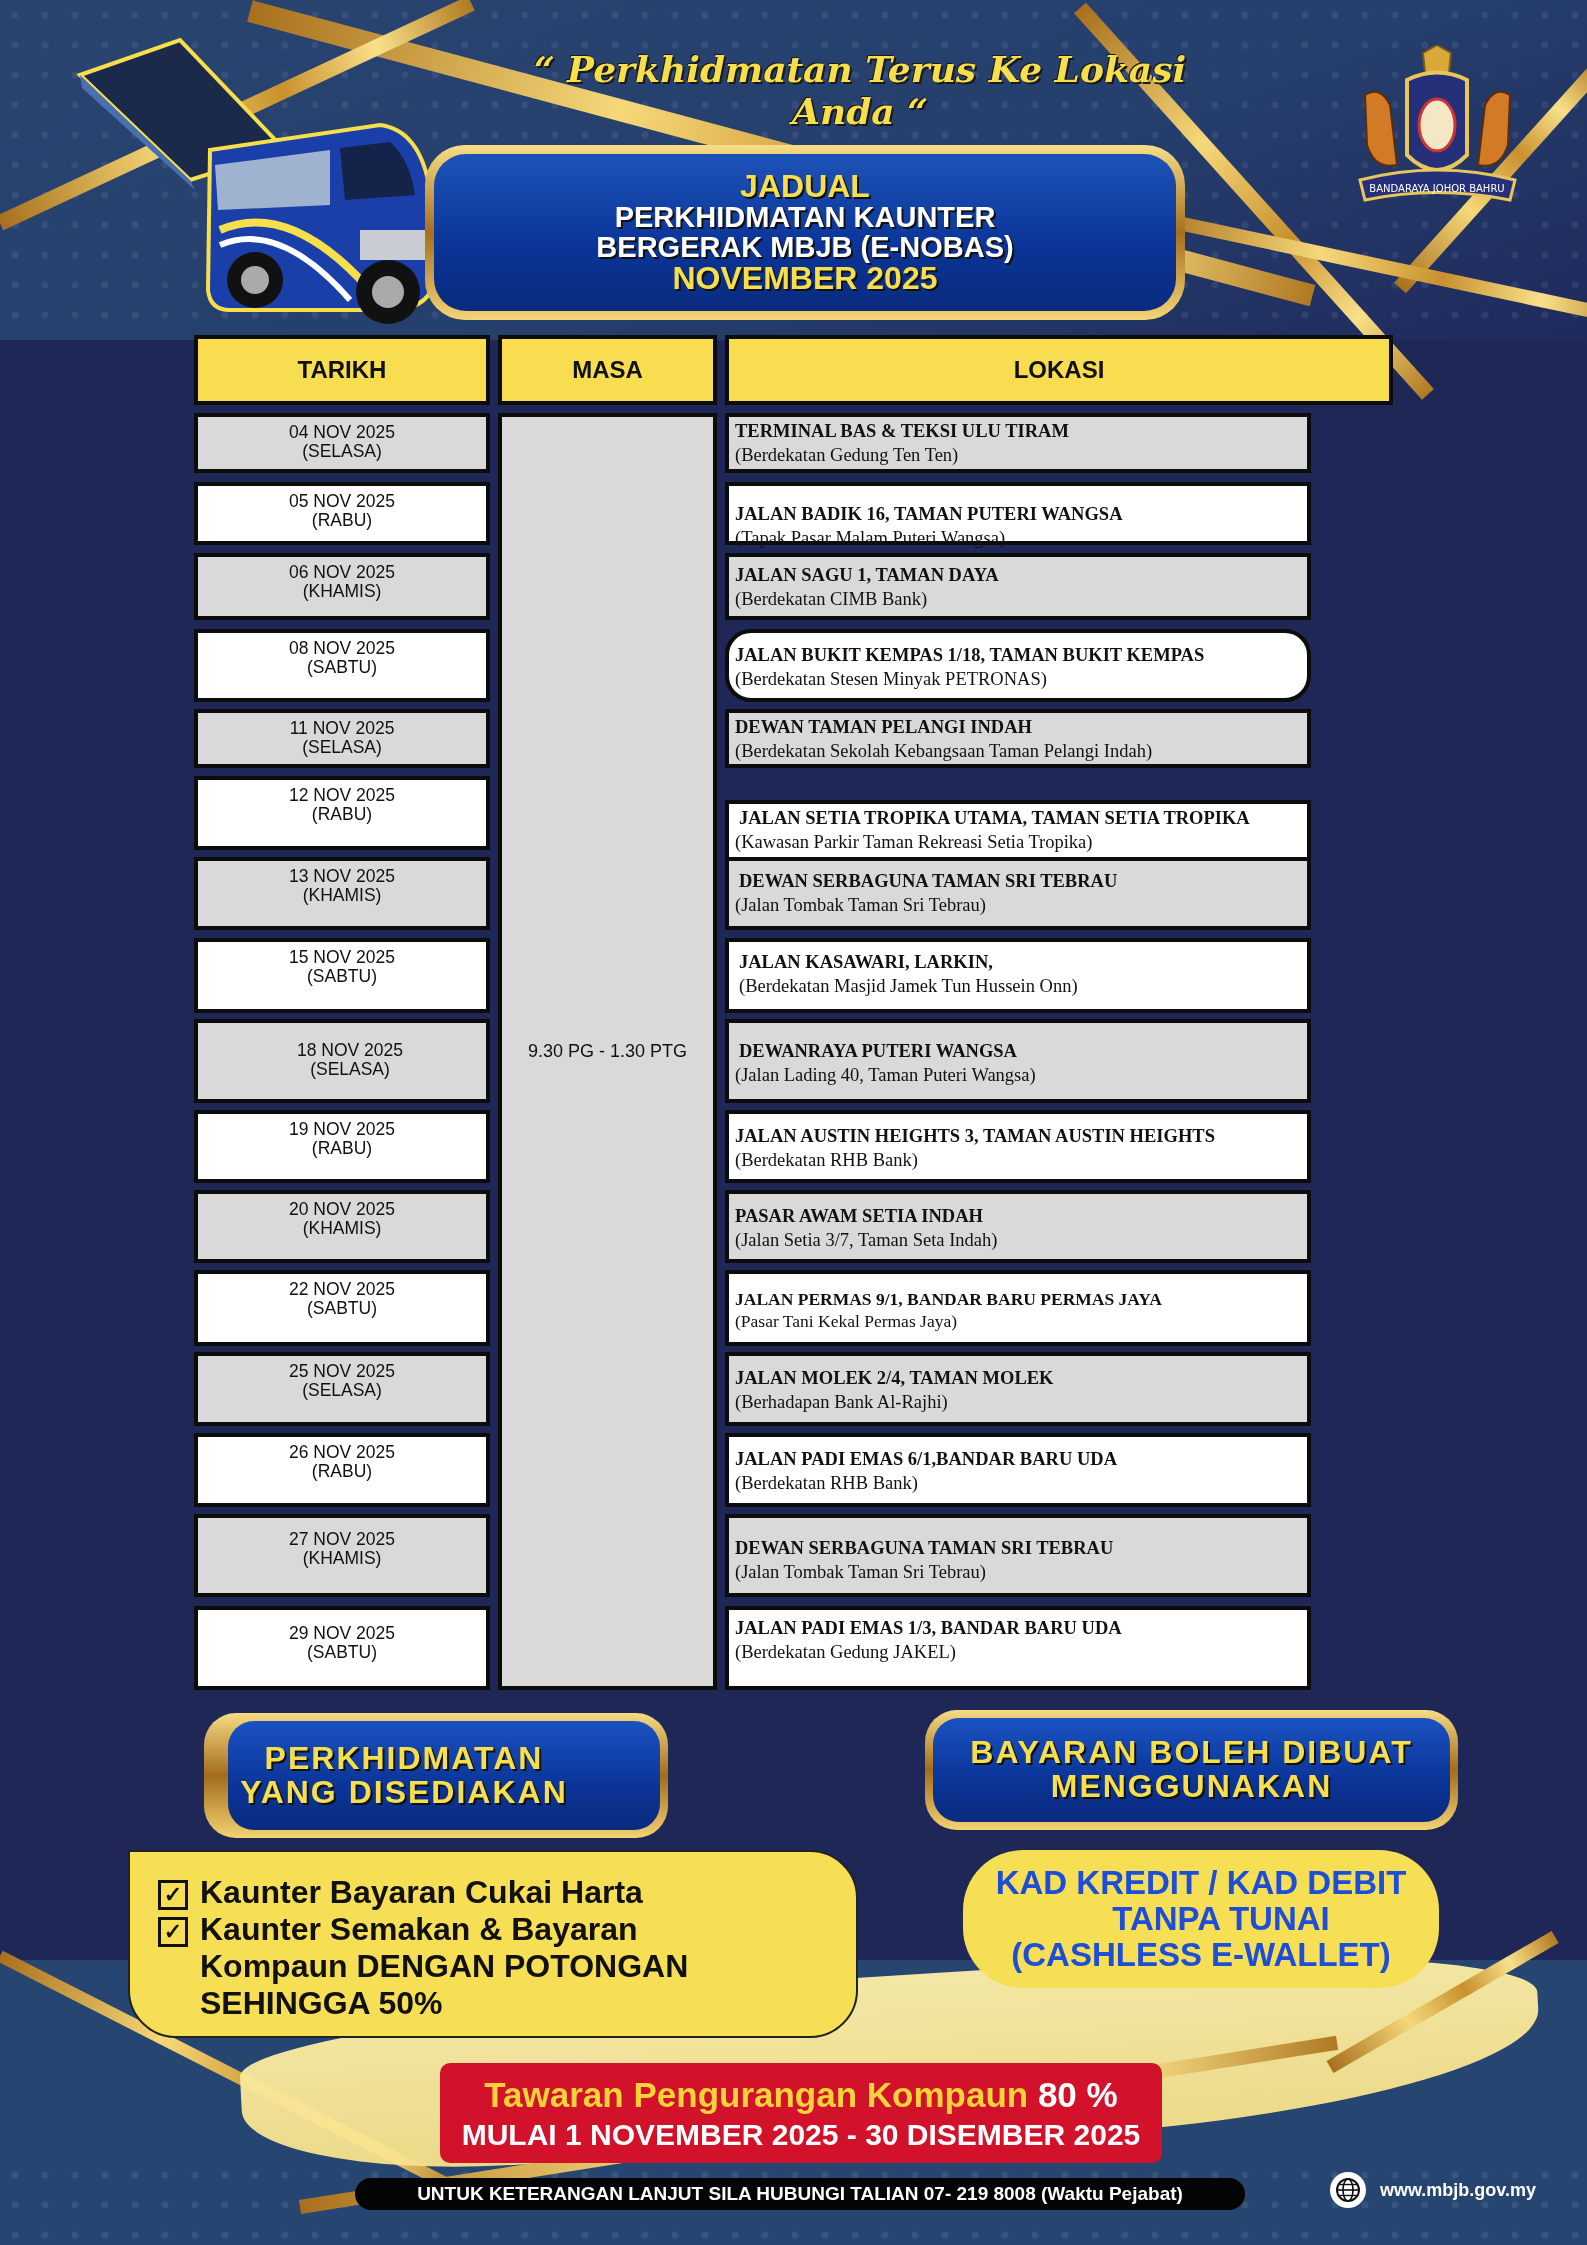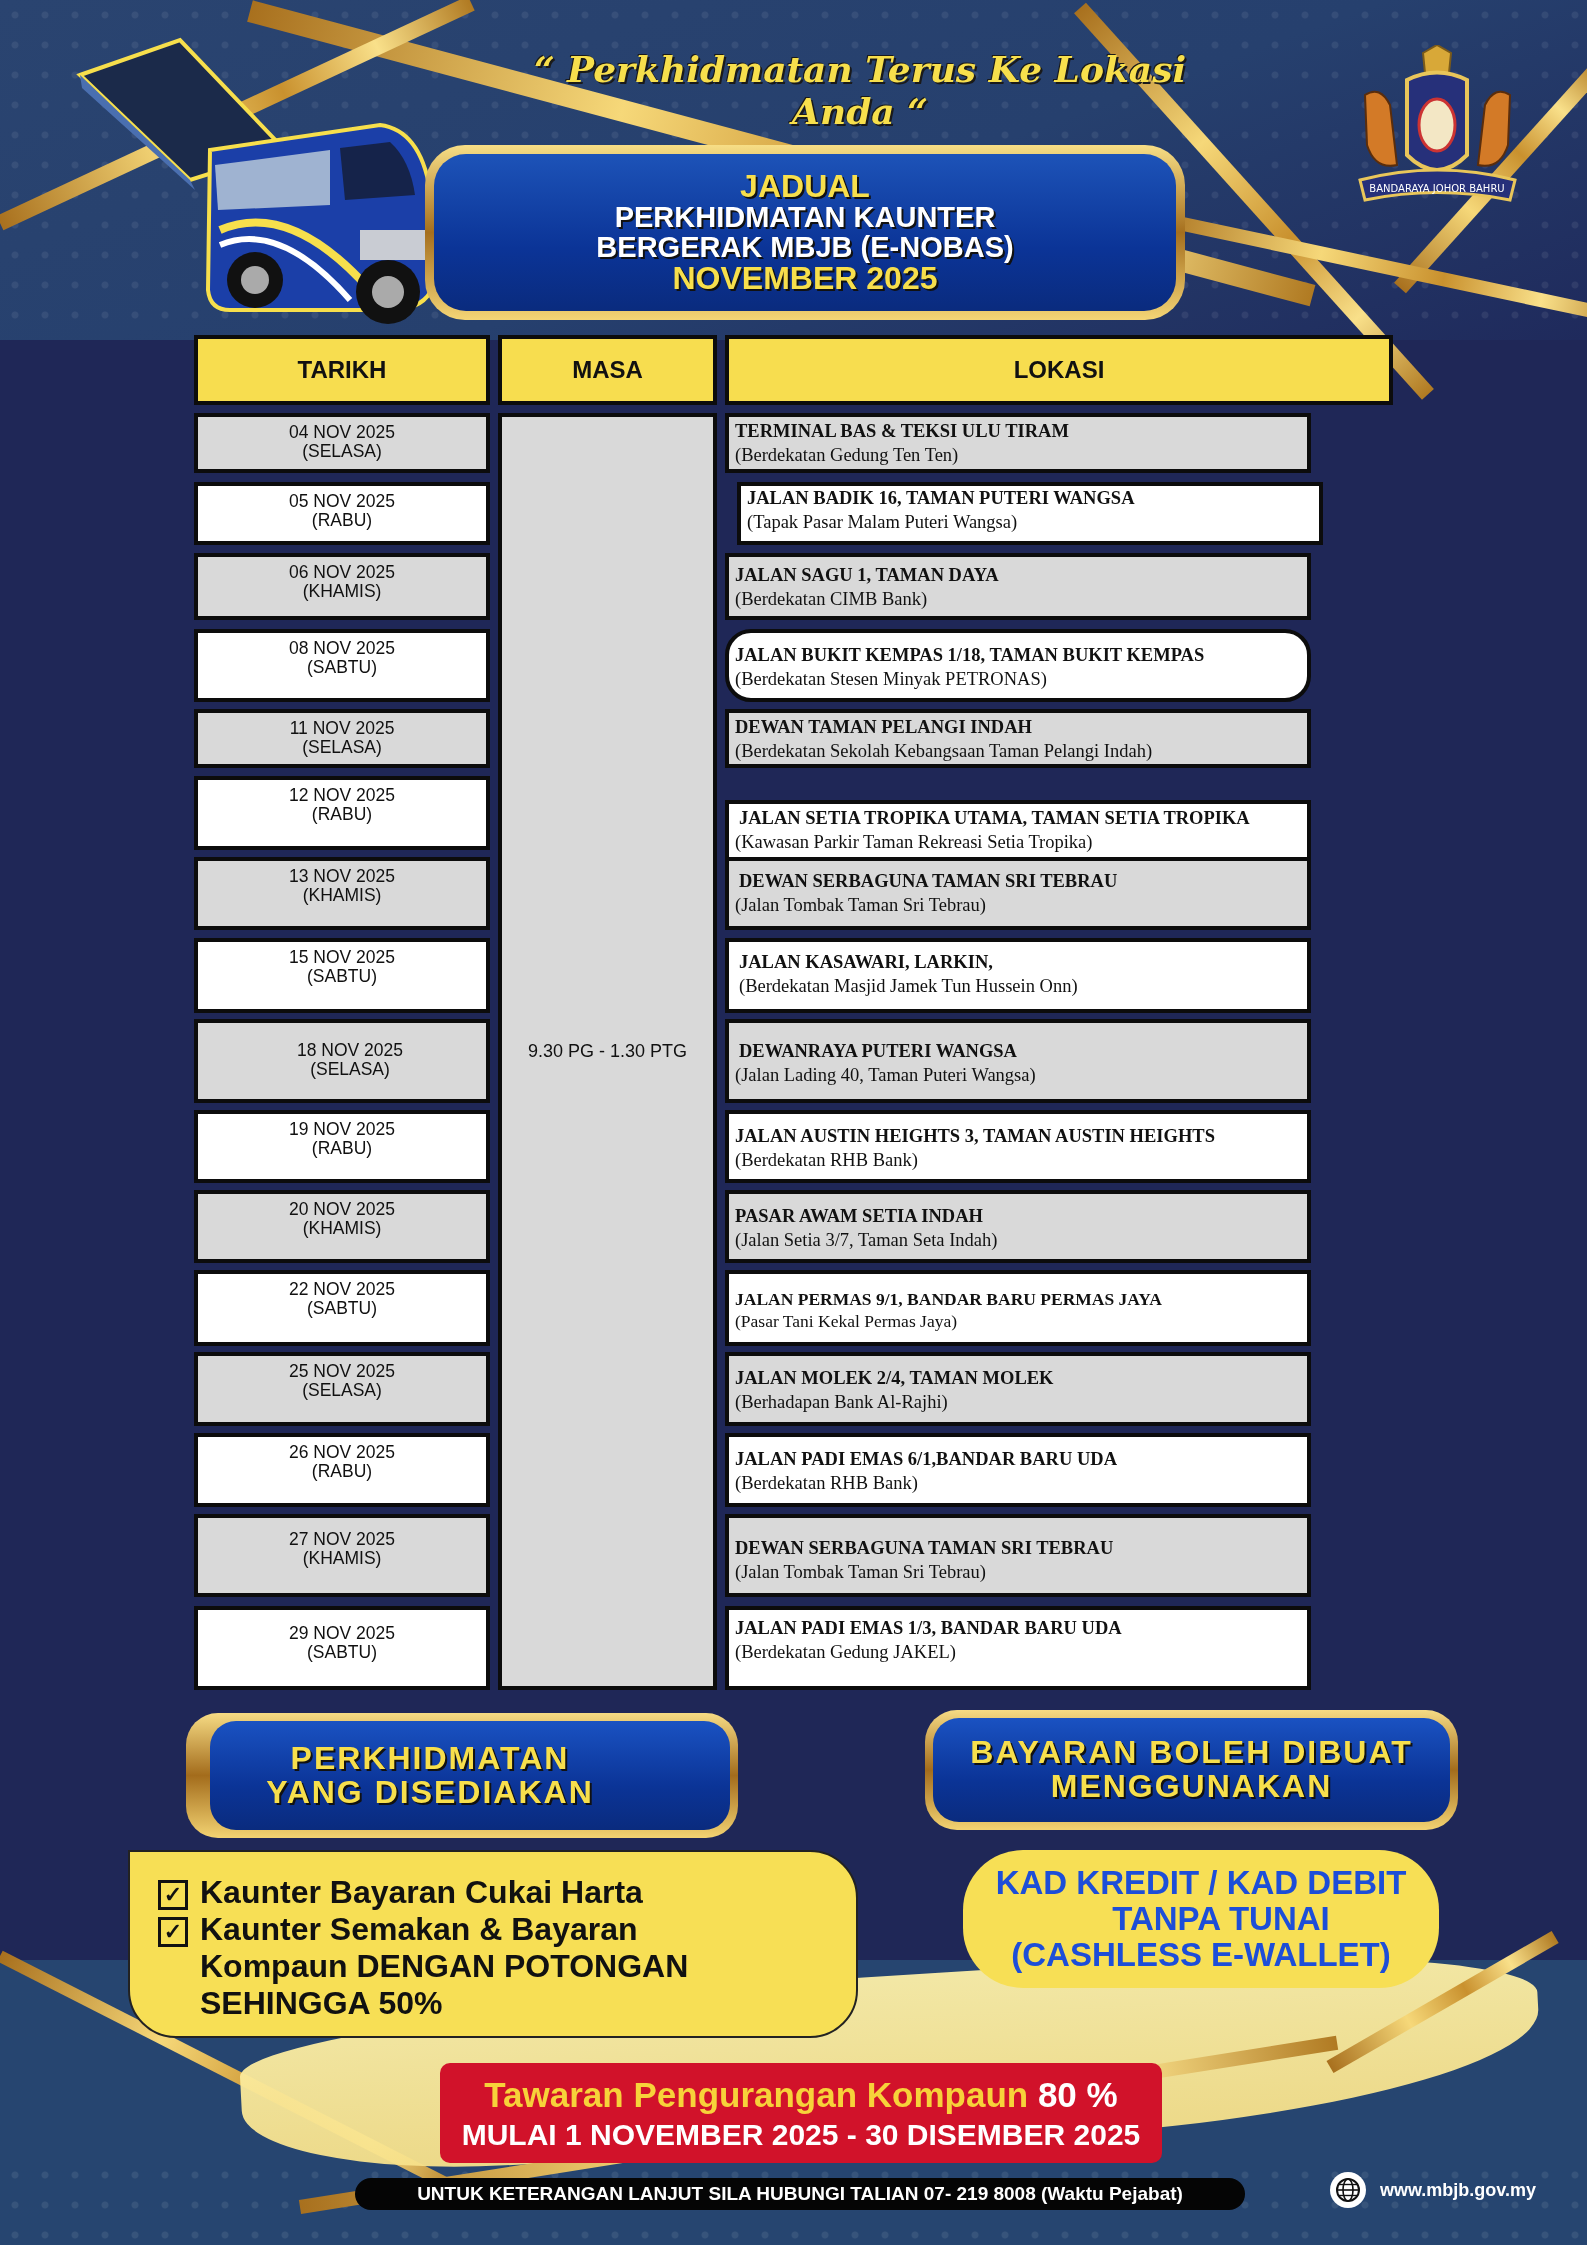--- a/index.html
+++ b/index.html
@@ -226,21 +226,21 @@
 </div>
 <div class="cell loc-cell gray" style="top:413px;height:60px;">
   <span class="loc-name">TERMINAL BAS &amp; TEKSI ULU TIRAM</span>
   <span class="loc-note">(Berdekatan Gedung Ten Ten)</span>
 </div>
 
 <div class="cell date-cell white" style="top:482px;height:63px;">
   <div>05 NOV 2025</div>
   <div>(RABU)</div>
 </div>
-<div class="cell loc-cell white" style="top:482px;height:63px;padding-top:0;margin-left:12px;">
+<div class="cell loc-cell white" style="top:482px;height:63px;padding-top:16px;">
   <span class="loc-name">JALAN BADIK 16, TAMAN PUTERI WANGSA</span>
   <span class="loc-note">(Tapak Pasar Malam Puteri Wangsa)</span>
 </div>
 
 <div class="cell date-cell gray" style="top:553px;height:67px;">
   <div>06 NOV 2025</div>
   <div>(KHAMIS)</div>
 </div>
 <div class="cell loc-cell gray" style="top:553px;height:67px;padding-top:6px;">
   <span class="loc-name">JALAN SAGU 1, TAMAN DAYA</span>
@@ -357,21 +357,21 @@
 
 <div class="cell date-cell white" style="top:1606px;height:84px;padding-top:14px;">
   <div>29 NOV 2025</div>
   <div>(SABTU)</div>
 </div>
 <div class="cell loc-cell white" style="top:1606px;height:84px;padding-top:6px;">
   <span class="loc-name">JALAN PADI EMAS 1/3, BANDAR BARU UDA</span>
   <span class="loc-note">(Berdekatan Gedung JAKEL)</span>
 </div>
 
-<div class="gold-frame" style="left:186px;top:1713px;width:552px;height:125px;padding-left:24px;">
+<div class="gold-frame" style="left:204px;top:1713px;width:464px;height:125px;padding-left:24px;">
   <div class="blue-inner" style="font-size:32px;padding-right:80px;">
     <div>PERKHIDMATAN</div>
     <div>YANG DISEDIAKAN</div>
   </div>
 </div>
 
 <div class="yellow-box svc-list">
   <div class="svc-item">
     <span class="checkbox">✓</span>
     <span>Kaunter Bayaran Cukai Harta</span>

